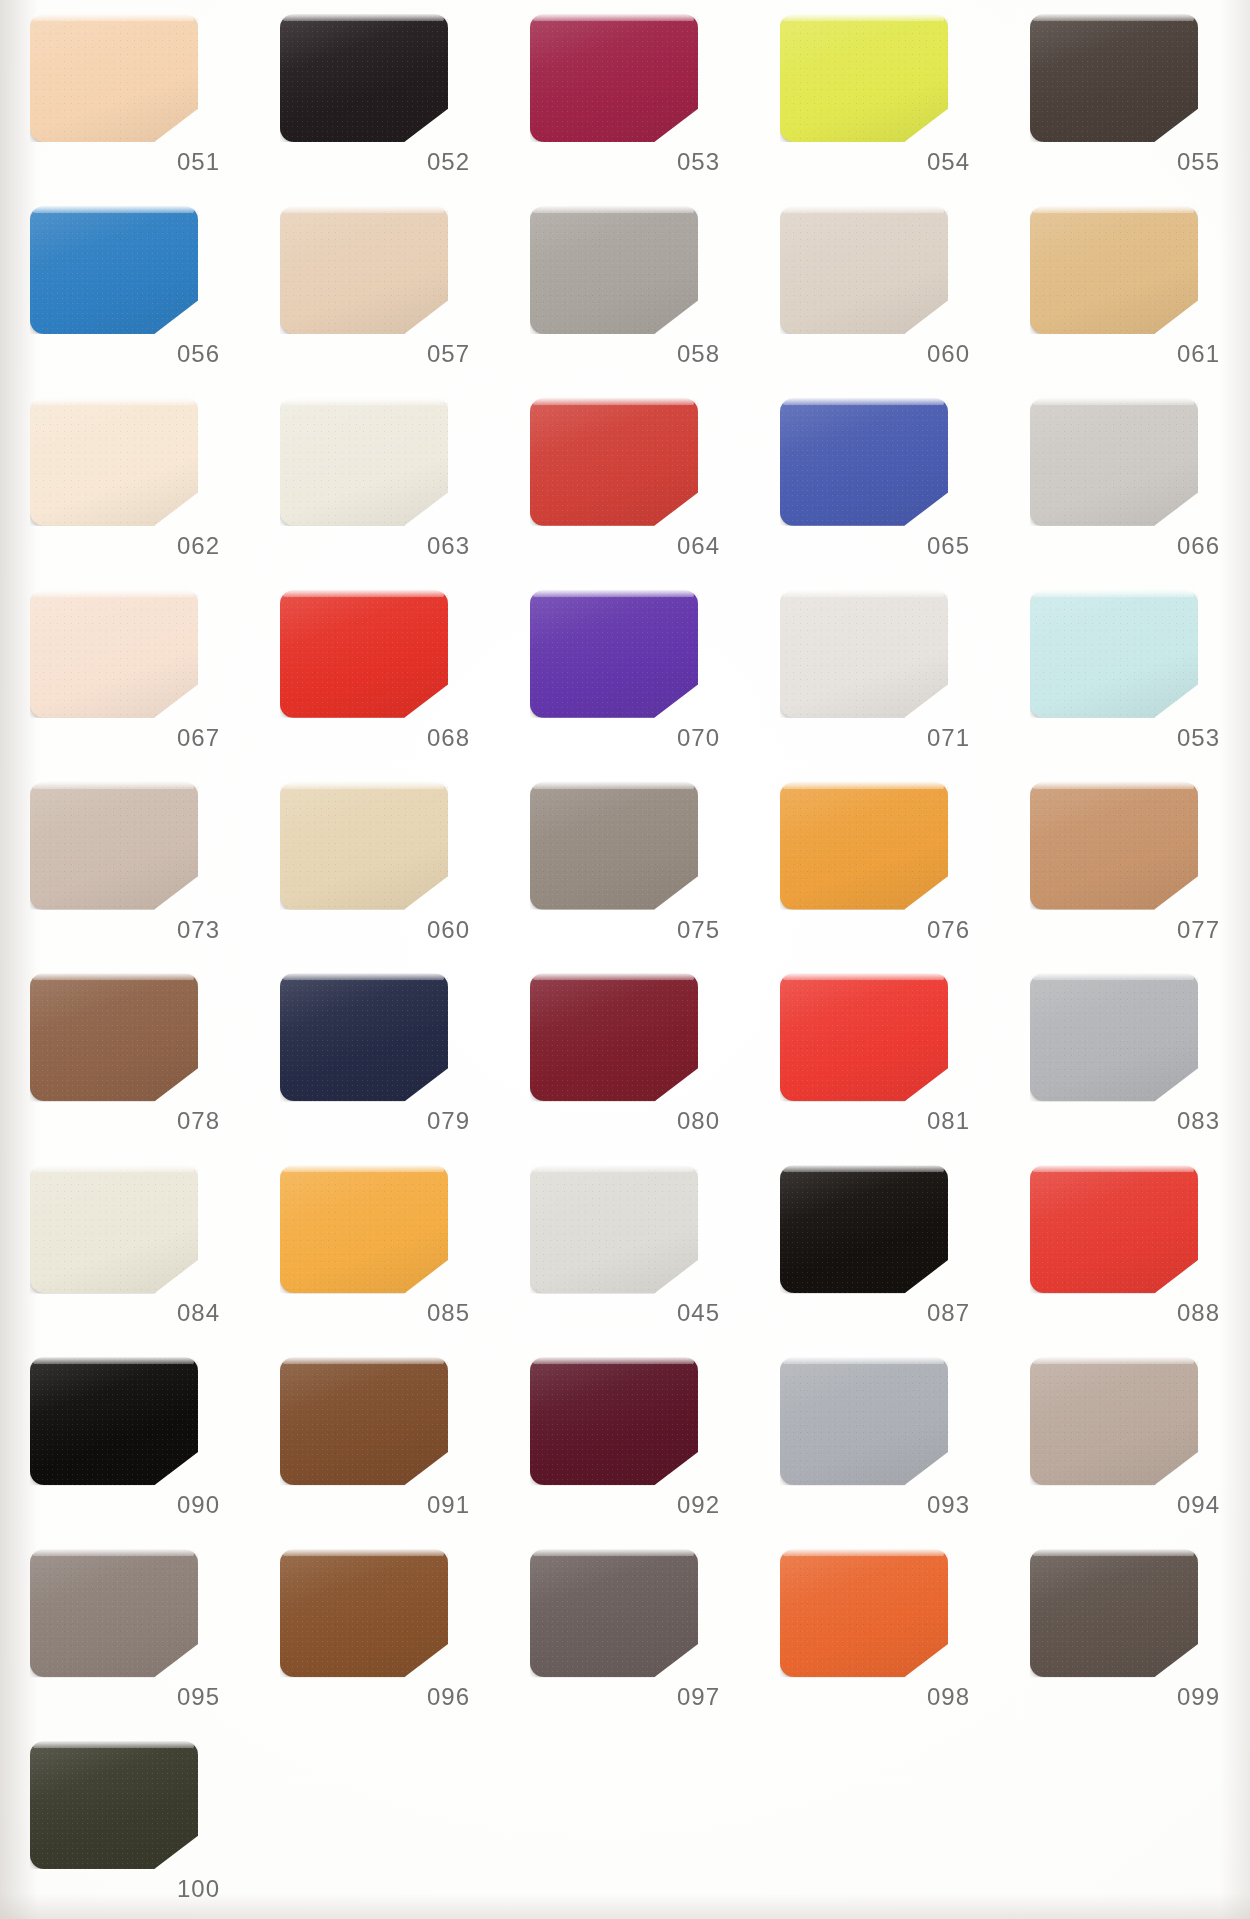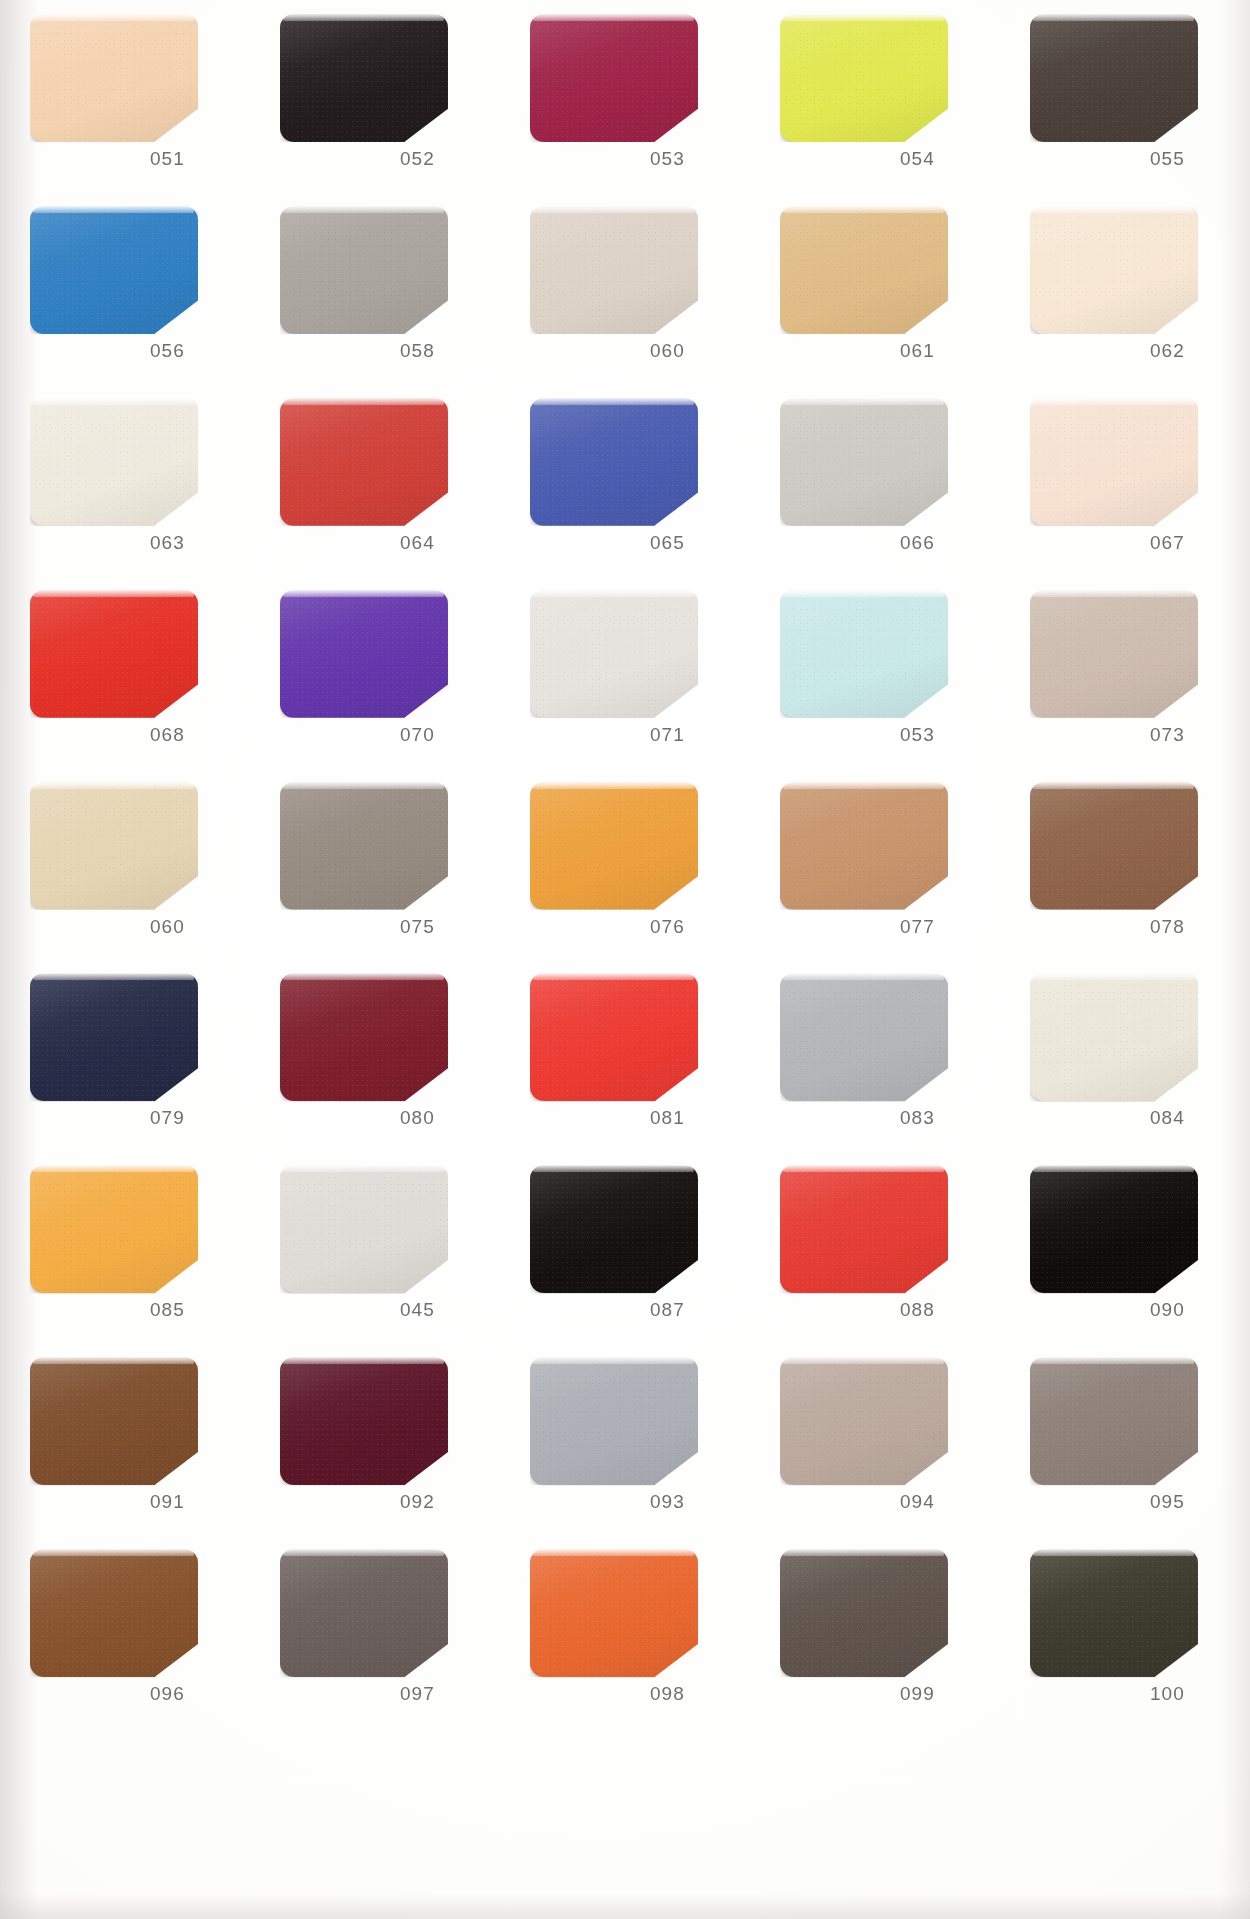--- a/index.html
+++ b/index.html
@@ -105,22 +105,23 @@
       radial-gradient(rgba(255,255,255,0.55) 0.6px, transparent 0.7px),
       radial-gradient(rgba(0,0,0,0.38) 0.6px, transparent 0.7px);
     background-size: 5px 5px, 7px 7px;
     background-position: 0 0, 3px 2px;
   }
   .chip-label {
     position: absolute;
     left: 150px;
     top: 148px;
     width: 70px;
+    text-align: right;
     font-family: "Liberation Sans", sans-serif;
-    font-size: 19px;
+    font-size: 24px;
     letter-spacing: 1px;
     color: #6f6f70;
     white-space: nowrap;
   }
 </style>
 </head>
 <body>
 
 <div id="chart-root">
   <div class="paper-shade-left"></div>
@@ -183,20 +184,30 @@
           <div class="chip" style="background: rgb(47, 127, 194);">
             <div class="chip-sheen"></div>
             <div class="chip-grain"></div>
           </div>
           <div class="chip-edge"></div>
         </div>
         <div class="chip-label">056</div>
       </div>
       <div class="cell">
         <div class="chip-wrap">
+          <div class="chip" style="background: rgb(231, 207, 182);">
+            <div class="chip-sheen"></div>
+            <div class="chip-grain"></div>
+          </div>
+          <div class="chip-edge"></div>
+        </div>
+        <div class="chip-label">057</div>
+      </div>
+      <div class="cell">
+        <div class="chip-wrap">
           <div class="chip" style="background: rgb(170, 164, 158);">
             <div class="chip-sheen"></div>
             <div class="chip-grain"></div>
           </div>
           <div class="chip-edge"></div>
         </div>
         <div class="chip-label">058</div>
       </div>
       <div class="cell">
         <div class="chip-wrap">

